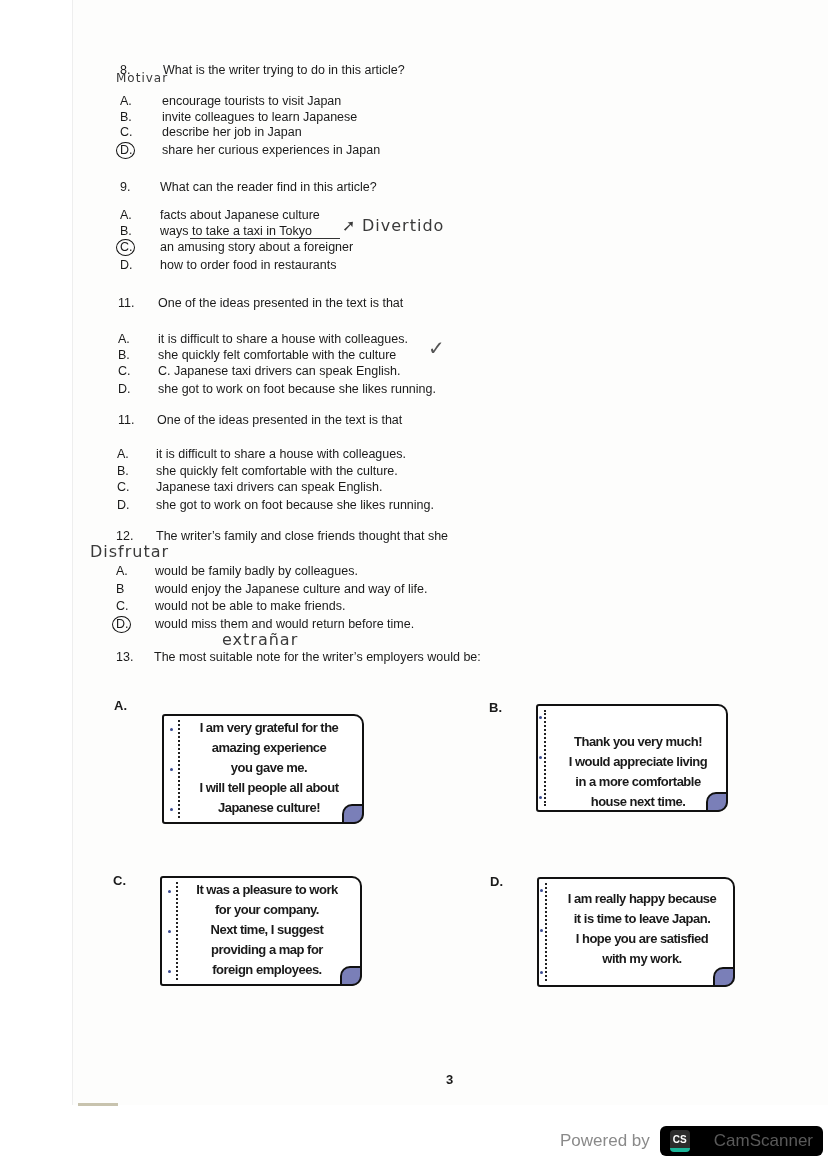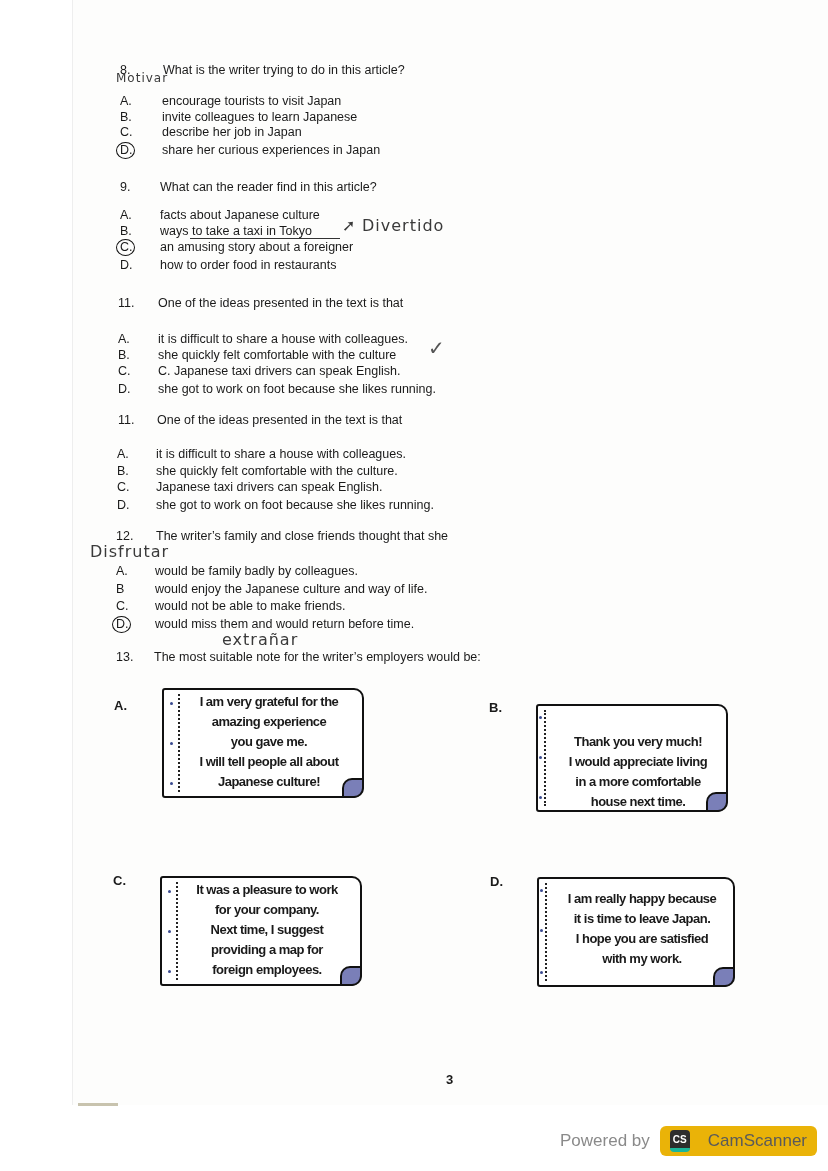--- a/index.html
+++ b/index.html
@@ -47,22 +47,22 @@
       position: absolute; right: -2px; bottom: -2px; width: 18px; height: 16px;
       background: #7a7fb8; border: 2px solid #111; border-radius: 10px 0 10px 0;
     }
     .page-num { position: absolute; left: 446px; top: 1072px; font-size: 13px; font-weight: bold; }
     .footer {
       position: absolute; left: 560px; top: 1125px; height: 32px;
       display: flex; align-items: center; gap: 10px;
     }
     .powered { color: #8a8a8a; font-size: 17px; }
     .cs-badge {
-      background: #eab308; border-radius: 6px; padding: 4px 10px;
-      display: flex; align-items: center; gap: 18px; font-size: 17px; color: #5a5a5a;
+      background: #000000; border-radius: 6px; padding: 4px 10px;
+      display: flex; align-items: center; gap: 24px; font-size: 17px; color: #5a5a5a;
     }
     .cs-logo {
       width: 20px; height: 18px; border-radius: 4px; background: #2d2d2d; color: #fff;
       font-size: 10px; font-weight: bold; display: flex; align-items: center; justify-content: center;
       border-bottom: 4px solid #1bb69a;
     }
     .smudge { position: absolute; left: 78px; top: 1103px; width: 40px; height: 3px; background: #c8c3ae; }
     .checkmark { position: absolute; font-family: "DejaVu Sans", sans-serif; color: #555; font-size: 20px; }
     .underline { position: absolute; border-bottom: 1px solid #333; }
   </style>
@@ -182,21 +182,21 @@
   <span class="opt-text" style="left:155px">would miss them and would return before time.</span>
 </div>
 <span class="hand" style="left:222px;top:630px;font-size:16px">extrañar</span>
 
 <div class="q" style="top:650px">
   <span class="q-num" style="left:116px">13.</span>
   <span class="q-text" style="left:154px">The most suitable note for the writer’s employers would be:</span>
 </div>
 
 <span class="note-label" style="left:114px;top:698px">A.</span>
-<div class="note" style="left:162px;top:688px">
+<div class="note" style="left:162px;top:714px">
   <div class="note-spine"></div>
   <div class="note-dot" style="top:12px"></div>
   <div class="note-dot" style="top:52px"></div>
   <div class="note-dot" style="top:92px"></div>
   <div class="note-body">
     <div>I am very grateful for the</div>
       <div>amazing experience</div>
       <div>you gave me.</div>
       <div>I will tell people all about</div>
       <div>Japanese culture!</div>

